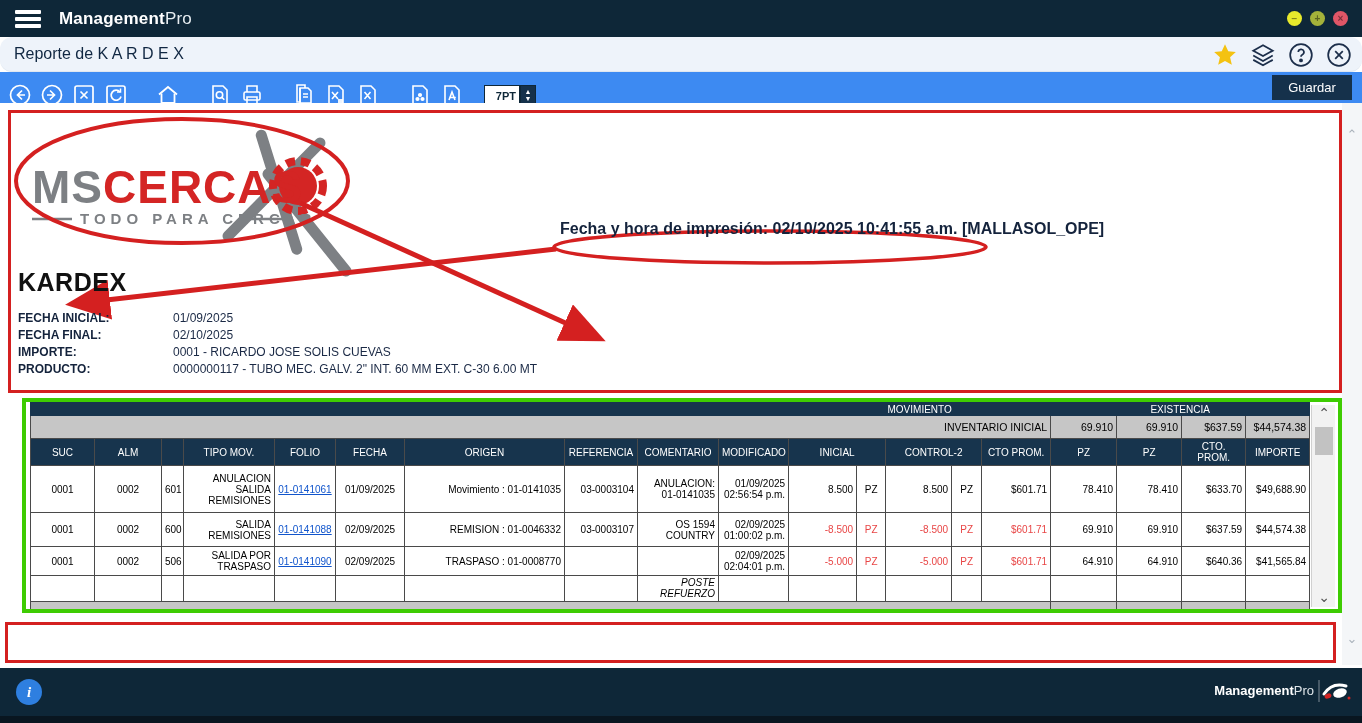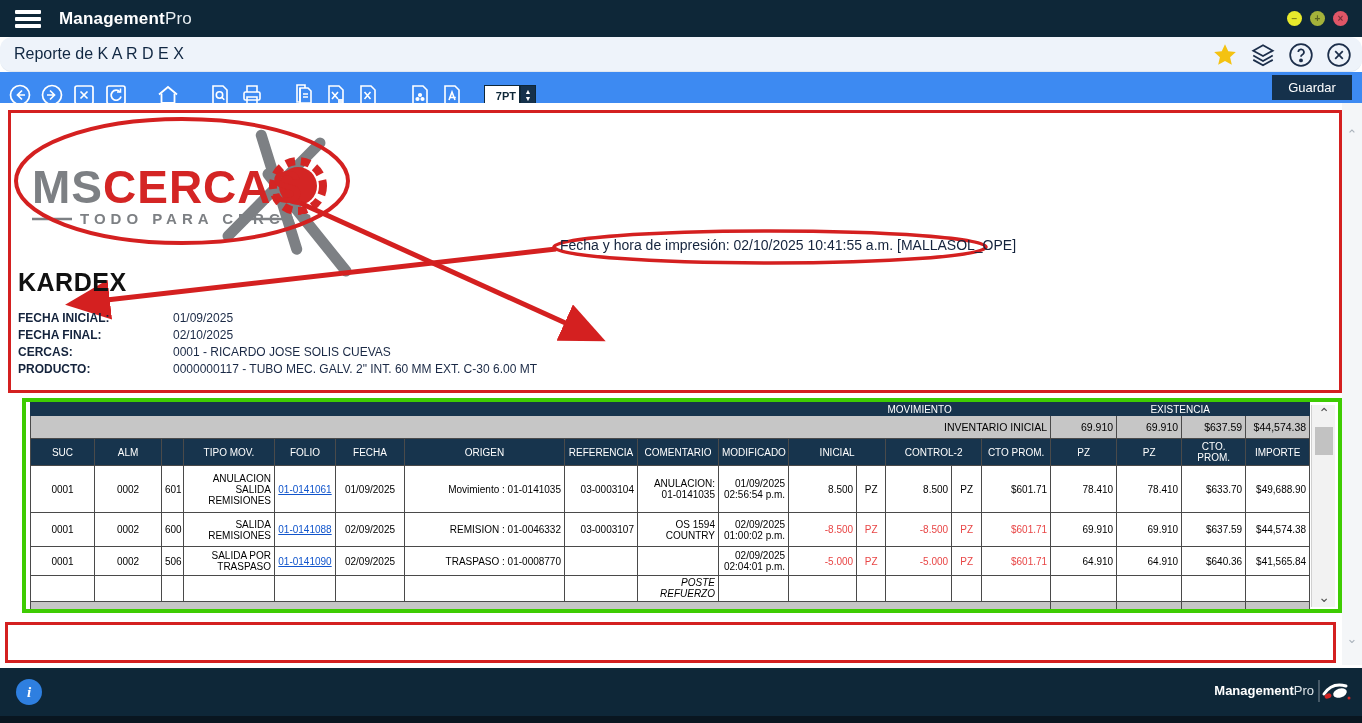--- a/index.html
+++ b/index.html
@@ -46,21 +46,21 @@
   .pagebar { right:0px; top:0px; width:20px; height:562px; background:#f4f6f8; }
   .pagebar .chev { position:absolute; left:2px; width:16px; height:16px; color:#aab3bc; font-size:13px; text-align:center; cursor:pointer; }
 
   
   .annot { pointer-events:none; }
   .kardex-title { left:18px; top:165px; font-size:25px; font-weight:bold; color:#111; letter-spacing:.5px; }
   .fields { left:18px; top:208px; font-size:12px; color:#14233c; }
   .frow { display:flex; margin-bottom:3px; }
   .flabel { width:155px; font-weight:bold; }
   .fvalue { font-weight:normal; color:#1a2945; }
-  .printinfo { position:absolute; left:560px; top:134px; font-size:14px; font-weight:normal; color:#14233c; }
+  .printinfo { position:absolute; left:560px; top:117px; font-size:16px; font-weight:bold; color:#14233c; }
 
   
   .logo-ms { fill:#7d8084; font-weight:bold; }
   .logo-cercas { fill:#d42524; font-weight:bold; }
 
   
   .tblwrap { position:absolute; left:4px; top:0px; width:1279px; }
   table.kardex { border-collapse:collapse; table-layout:fixed; width:1279px; font-size:10px; color:#000; }
   table.kardex td, table.kardex th { border:1px solid #4a4a4a; padding:1px 3px; overflow:hidden; vertical-align:middle; }
   tr.grouphead td { background:#17344d; color:#fff; border-color:#17344d; font-size:10px; text-align:center; height:13px; padding:0 3px; }
@@ -243,21 +243,21 @@
     <div class="abs fields">
       <div class="frow">
           <div class="flabel">FECHA INICIAL:</div>
           <div class="fvalue">01/09/2025</div>
         </div>
       <div class="frow">
           <div class="flabel">FECHA FINAL:</div>
           <div class="fvalue">02/10/2025</div>
         </div>
       <div class="frow">
-          <div class="flabel">CERCAS:</div>
+          <div class="flabel">IMPORTE:</div>
           <div class="fvalue">0001 - RICARDO JOSE SOLIS CUEVAS</div>
         </div>
       <div class="frow">
           <div class="flabel">PRODUCTO:</div>
           <div class="fvalue">0000000117 - TUBO MEC. GALV. 2" INT. 60 MM EXT. C-30 6.00 MT</div>
         </div>
     </div>
 
     <div class="abs greenbox">
       <div class="tblwrap">

